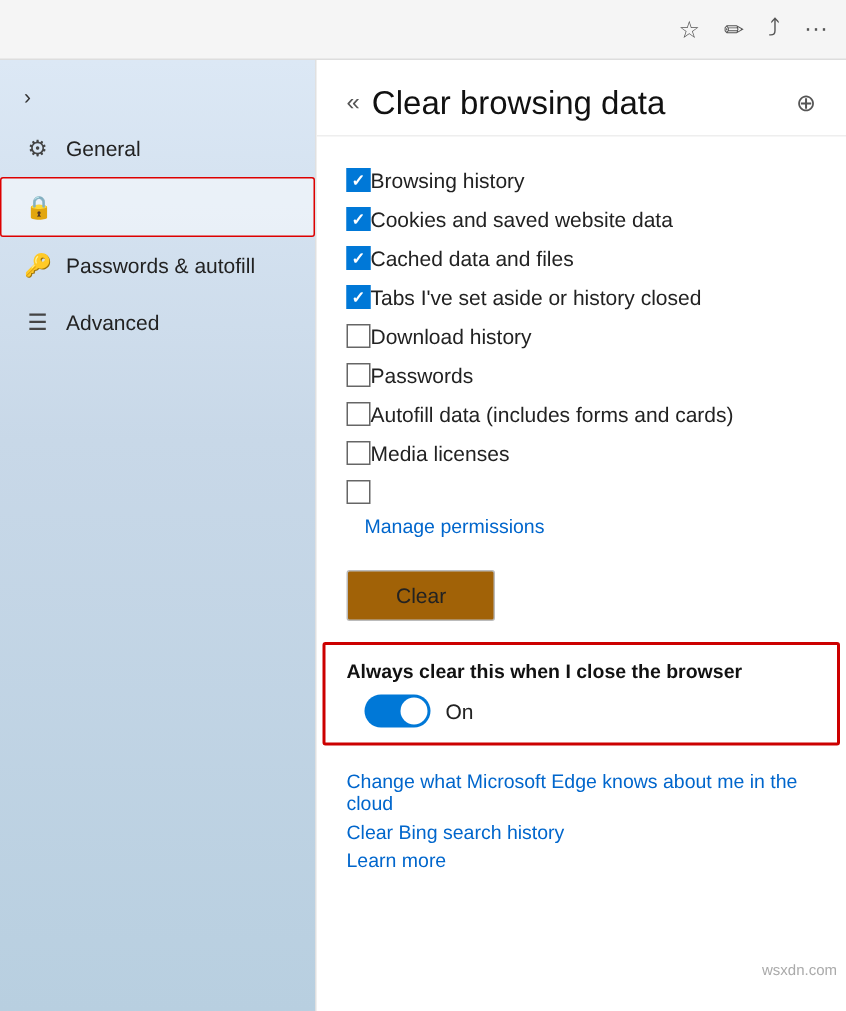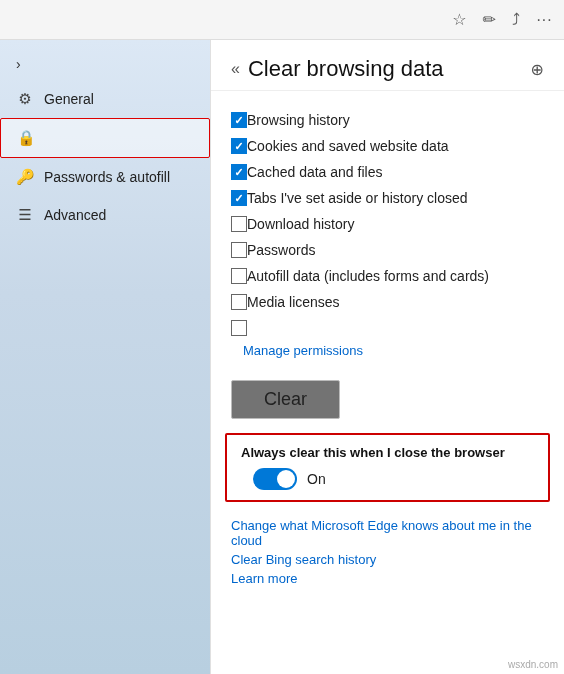--- a/index.html
+++ b/index.html
@@ -156,32 +156,32 @@
       cursor: pointer;
       text-decoration: none;
       display: block;
     }
 
     
     .clear-btn-row {
       padding: 14px 20px;
     }
     .clear-btn {
-      background: #737373;
+      background: #a16207;
       border: 1px solid #bbb;
       padding: 8px 32px;
-      font-size: 18px;
+      font-size: 14px;
       color: #222;
       cursor: pointer;
       border-radius: 2px;
     }
 
     
     .always-clear-section {
-      margin: 0 14px;
+      margin: 0 4px;
       border: 2px solid #cc0000;
       border-radius: 2px;
       padding: 10px 14px;
       background: #fff;
     }
     .always-clear-label {
       font-size: 13px;
       font-weight: 600;
       color: #111;
       margin-bottom: 8px;
@@ -226,21 +226,21 @@
       font-size: 13px;
       cursor: pointer;
       text-decoration: none;
       display: block;
       margin-bottom: 4px;
     }
 
     
     .watermark {
       position: fixed;
-      bottom: 4px;
+      bottom: 21px;
       right: 6px;
       font-size: 10px;
       color: #aaa;
     }
   </style>
 </head>
 <body>
 
 <div class="top-bar">
   <span class="top-bar-icon">☆</span>

